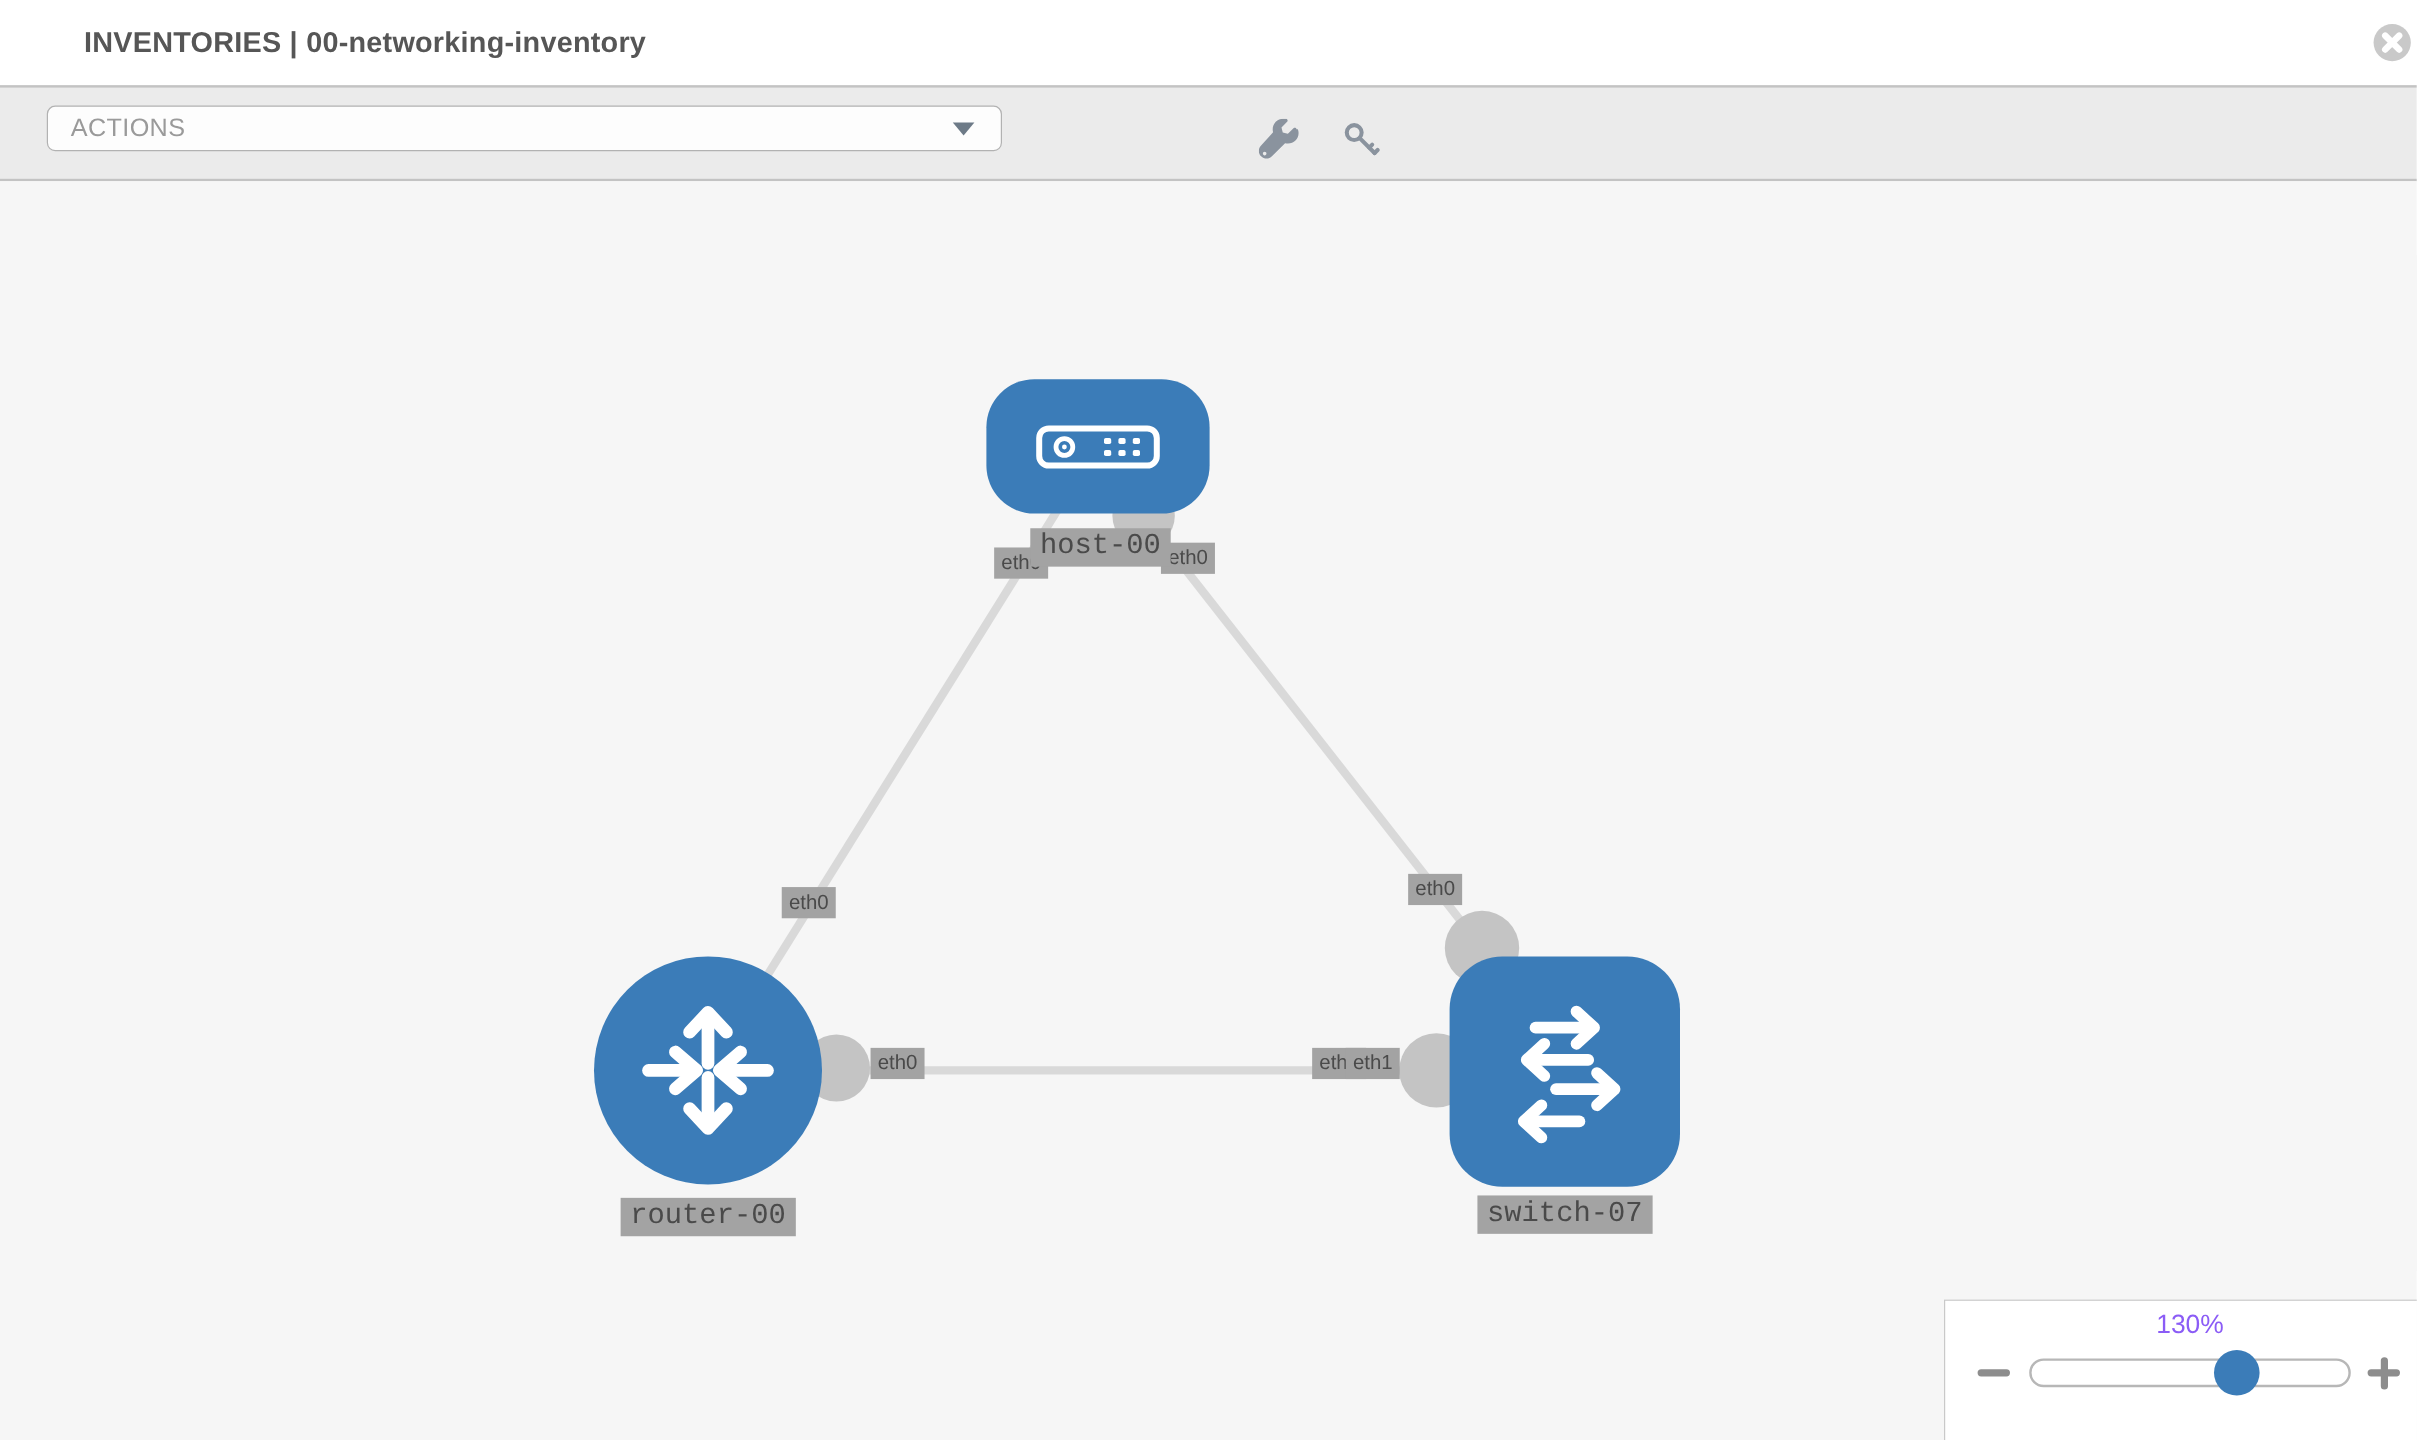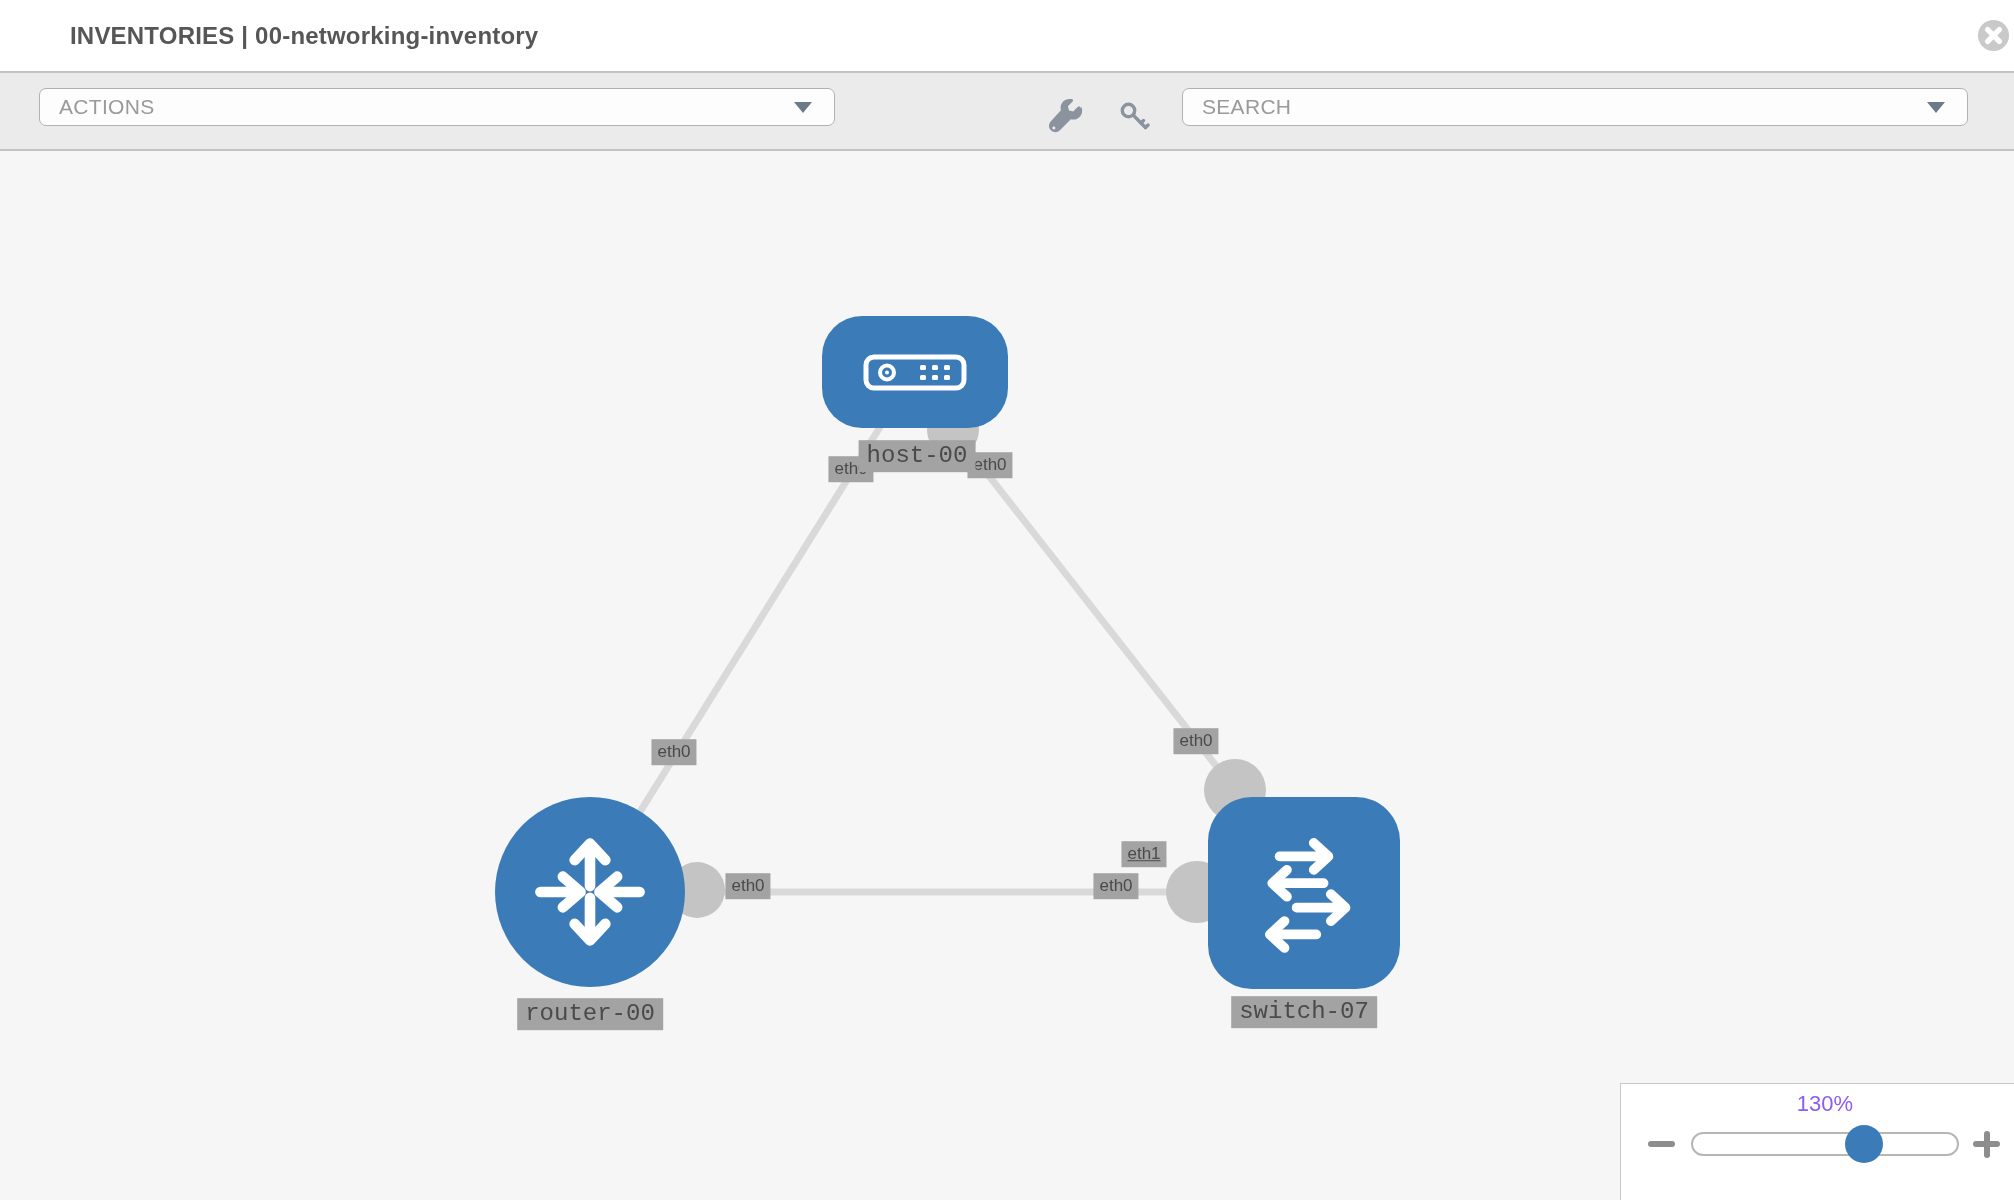--- a/index.html
+++ b/index.html
@@ -91,24 +91,20 @@
     <svg width="32" height="32" viewBox="0 0 32 32">
       <g fill="none" stroke="#8a939e" stroke-width="3.4" stroke-linecap="round">
         <circle cx="10.5" cy="10.5" r="6.2"></circle>
         <path d="M15.3 15.3 L27.5 27.5"></path>
         <path d="M27.5 27.5 L30 25"></path>
         <path d="M23 23 L25.5 20.5"></path>
       </g>
     </svg>
   </div>
 
-  <div class="select-box search-box">
-    <span class="ph">SEARCH</span>
-    <span class="caret"></span>
-  </div>
 </div>
 
 <div class="canvas">
 
   <svg class="edges" width="2014" height="1049" viewBox="0 0 2014 1049">
     <line class="edge" x1="890" y1="260" x2="590" y2="741"></line>
     <line class="edge" x1="953" y1="279" x2="1235" y2="639"></line>
     <line class="edge" x1="590" y1="741" x2="1304" y2="741"></line>
     <circle class="connector" cx="953" cy="279" r="26"></circle>
     <circle class="connector" cx="697" cy="739" r="28"></circle>
@@ -161,21 +157,21 @@
       </g>
     </svg>
   </div>
 
   <span class="chip if-chip" style="left:851px; top:318px;">eth0</span>
   <span class="chip if-chip" style="left:990px; top:314px;">eth0</span>
   <span class="chip if-chip" style="left:674px; top:601px;">eth0</span>
   <span class="chip if-chip" style="left:1196px; top:590px;">eth0</span>
   <span class="chip if-chip" style="left:748px; top:735px;">eth0</span>
   <span class="chip if-chip" style="left:1116px; top:735px;">eth0</span>
-  <span class="chip if-chip" style="left:1144px; top:703px;text-decoration:underline;">eth1</span>
+  <span class="chip if-chip" style="left:1144px; top:735px;">eth1</span>
 
   <span class="chip name-chip" style="left:917px;  top:305px;">host-00</span>
   <span class="chip name-chip" style="left:590px;  top:863px;">router-00</span>
   <span class="chip name-chip" style="left:1304px; top:861px;">switch-07</span>
 
   <div class="zoom-panel">
     <div class="zoom-value">130%</div>
     <div class="zoom-minus">
       <div class="bar"></div>
     </div>

